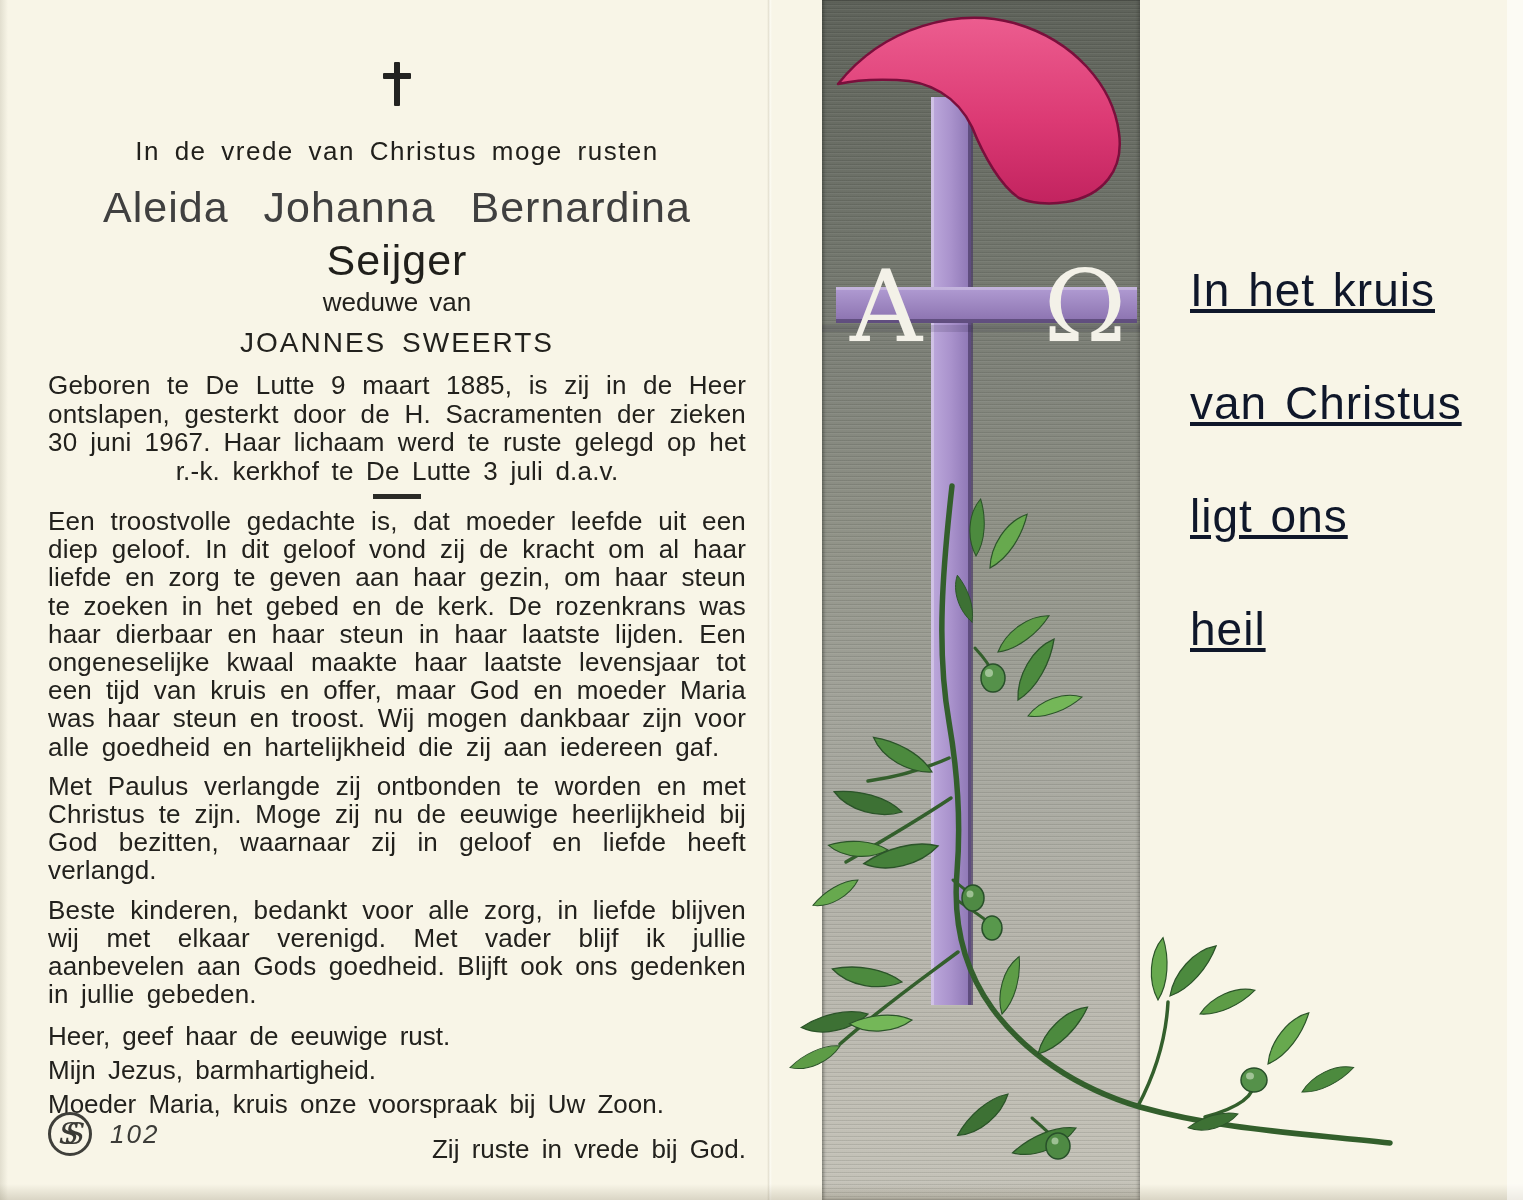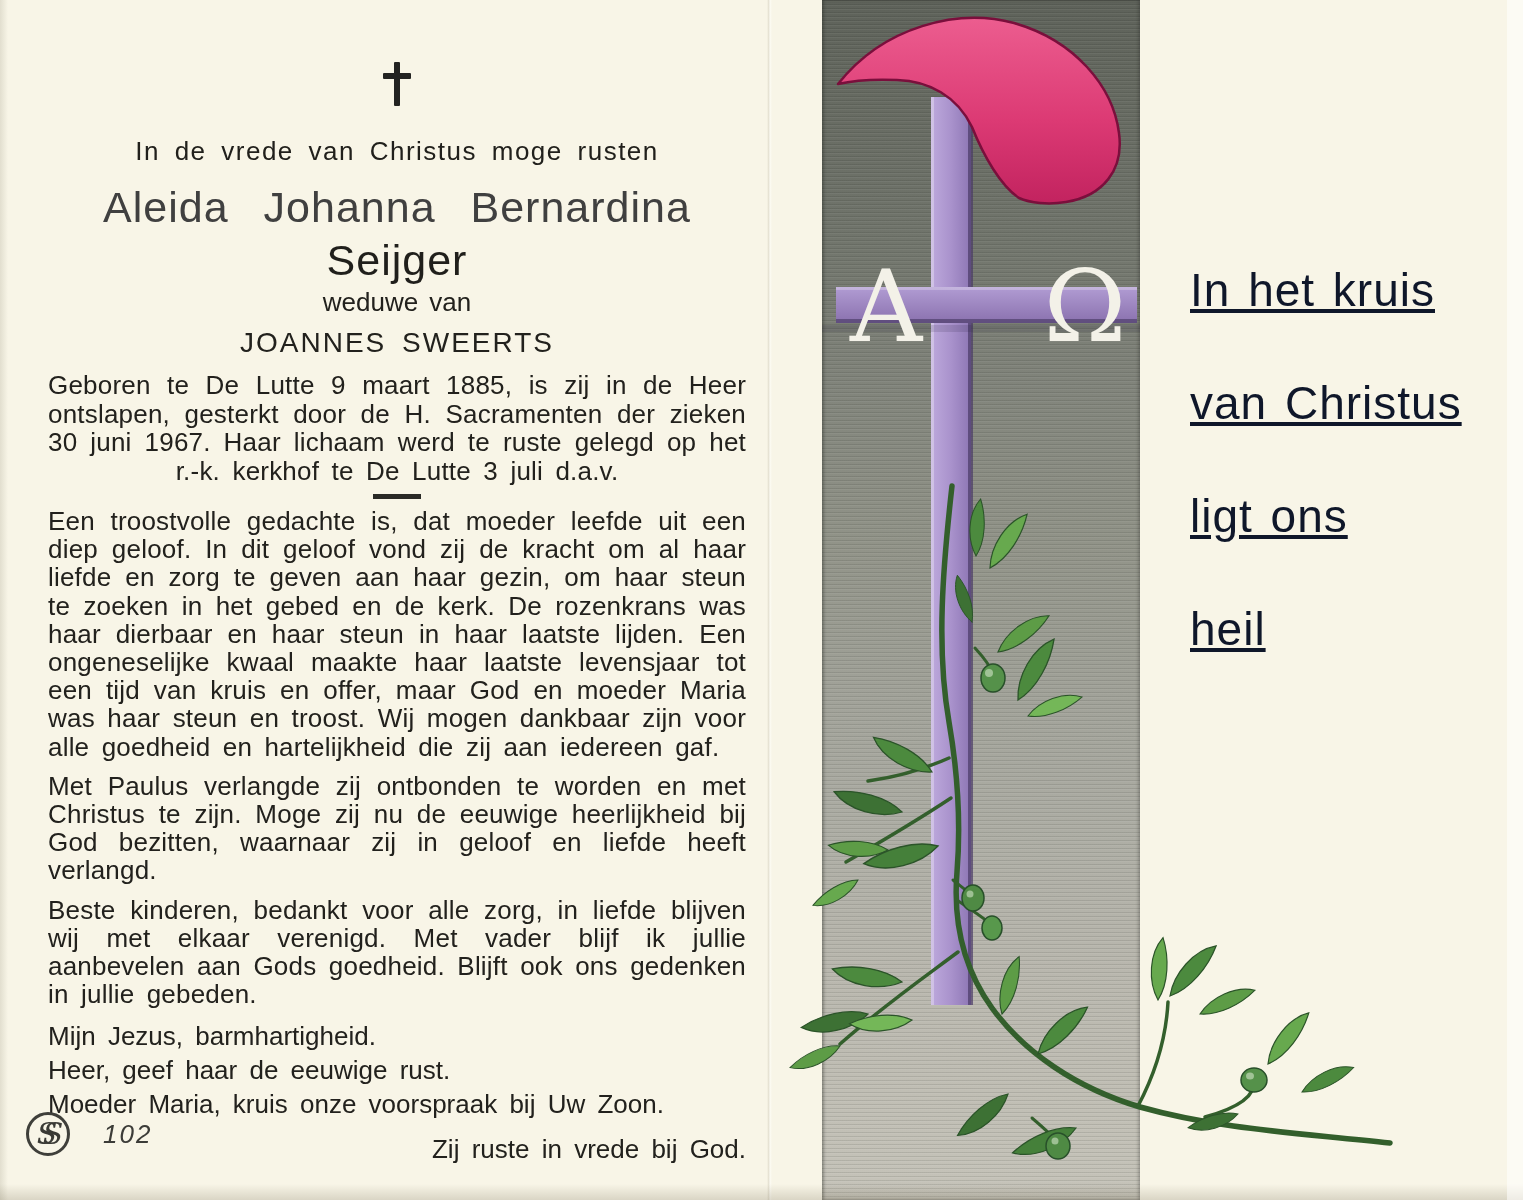--- a/index.html
+++ b/index.html
@@ -24,21 +24,21 @@
     text-align:justify; text-align-last:center; word-spacing:5px; letter-spacing:.2px;
   }
   .section-divider { width:48px; height:5px; background:#2a2a26; margin:9px auto 8px auto; }
   .body-par {
     margin:0 0 11px 0; font-size:26px; line-height:28.2px;
     text-align:justify; word-spacing:5px; letter-spacing:.2px;
   }
   .prayer-line { font-size:26px; line-height:34px; text-align:left; word-spacing:5px; }
   .closing-line { font-size:26px; line-height:34px; margin-top:11px; text-align:right; word-spacing:5px; }
   
-  .printer-mark { position:absolute; left:26px; top:1112px; display:flex; align-items:center;gap:15px; }
+  .printer-mark { position:absolute; left:48px; top:1112px; display:flex; align-items:center; }
   .ss-circle {
     width:44px; height:44px; border:3px solid #3f3f3a; border-radius:50%;
     display:flex; align-items:center; justify-content:center; box-sizing:border-box;
     background:transparent;
   }
   .ss-mono { font-family:"DejaVu Serif", serif; font-style:italic; font-size:30px; color:#3a3a35;
              letter-spacing:-14px; text-indent:-10px; line-height:1; }
   .printer-number { margin-left:18px; font-size:26px; letter-spacing:2px; color:#3c3c38;font-style:italic; }
   
   .fold-line { position:absolute; left:767px; top:0; width:5px; height:1200px;
@@ -175,22 +175,22 @@
     <div class="header-line">In de vrede van Christus moge rusten</div>
     <div class="name-l1">Aleida Johanna Bernardina</div>
     <div class="name-l2">Seijger</div>
     <div class="relation-line">weduwe van</div>
     <div class="spouse-name">JOANNES SWEERTS</div>
     <p class="p-intro">Geboren te De Lutte 9 maart 1885, is zij in de Heer ontslapen, gesterkt door de H. Sacramenten der zieken 30 juni 1967. Haar lichaam werd te ruste gelegd op het r.-k. kerkhof te De Lutte 3 juli d.a.v.</p>
     <div class="section-divider"></div>
     <p class="body-par">Een troostvolle gedachte is, dat moeder leefde uit een diep geloof. In dit geloof vond zij de kracht om al haar liefde en zorg te geven aan haar gezin, om haar steun te zoeken in het gebed en de kerk. De rozenkrans was haar dierbaar en haar steun in haar laatste lijden. Een ongeneselijke kwaal maakte haar laatste levensjaar tot een tijd van kruis en offer, maar God en moeder Maria was haar steun en troost. Wij mogen dankbaar zijn voor alle goedheid en hartelijkheid die zij aan iedereen gaf.</p>
     <p class="body-par">Met Paulus verlangde zij ontbonden te worden en met Christus te zijn. Moge zij nu de eeuwige heerlijkheid bij God bezitten, waarnaar zij in geloof en liefde heeft verlangd.</p>
     <p class="body-par">Beste kinderen, bedankt voor alle zorg, in liefde blijven wij met elkaar verenigd. Met vader blijf ik jullie aanbevelen aan Gods goedheid. Blijft ook ons gedenken in jullie gebeden.</p>
+    <div class="prayer-line">Heer, geef haar de eeuwige rust.</div>
     <div class="prayer-line">Mijn Jezus, barmhartigheid.</div>
-    <div class="prayer-line">Heer, geef haar de eeuwige rust.</div>
     <div class="prayer-line">Moeder Maria, kruis onze voorspraak bij Uw Zoon.</div>
     <div class="closing-line">Zij ruste in vrede bij God.</div>
   </div>
 
   <div class="printer-mark">
     <div class="ss-circle">
       <span class="ss-mono">SS</span>
     </div>
     <span class="printer-number">102</span>
   </div>

